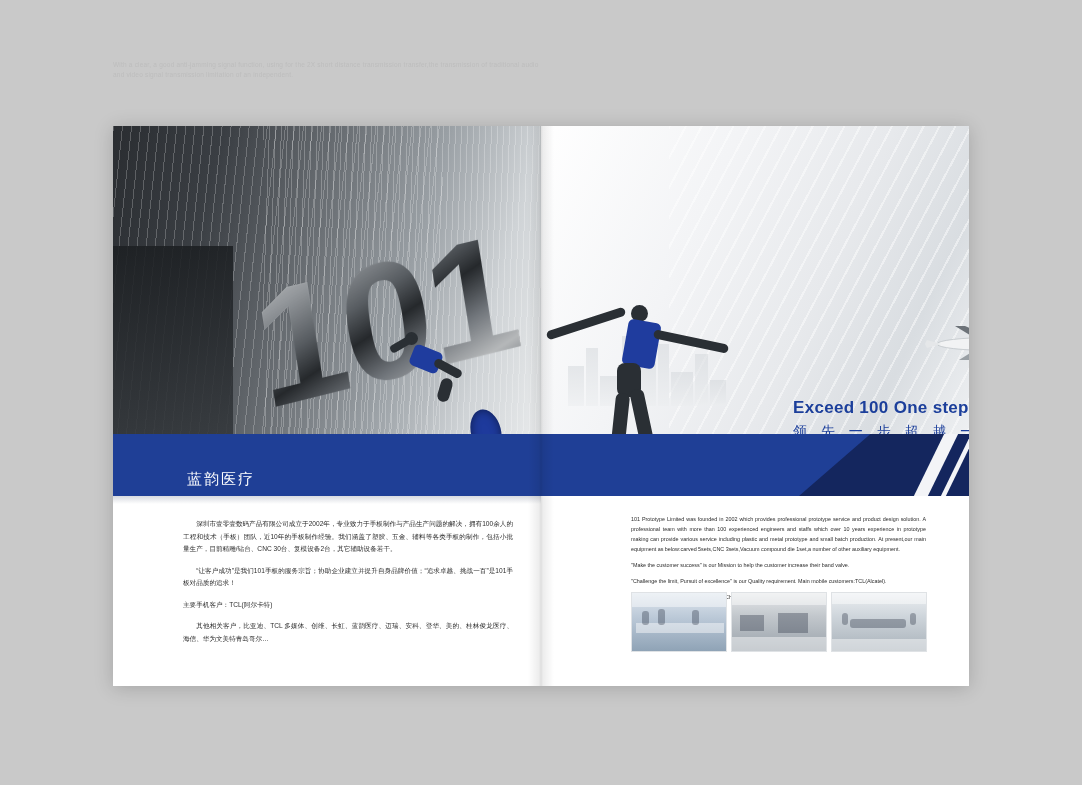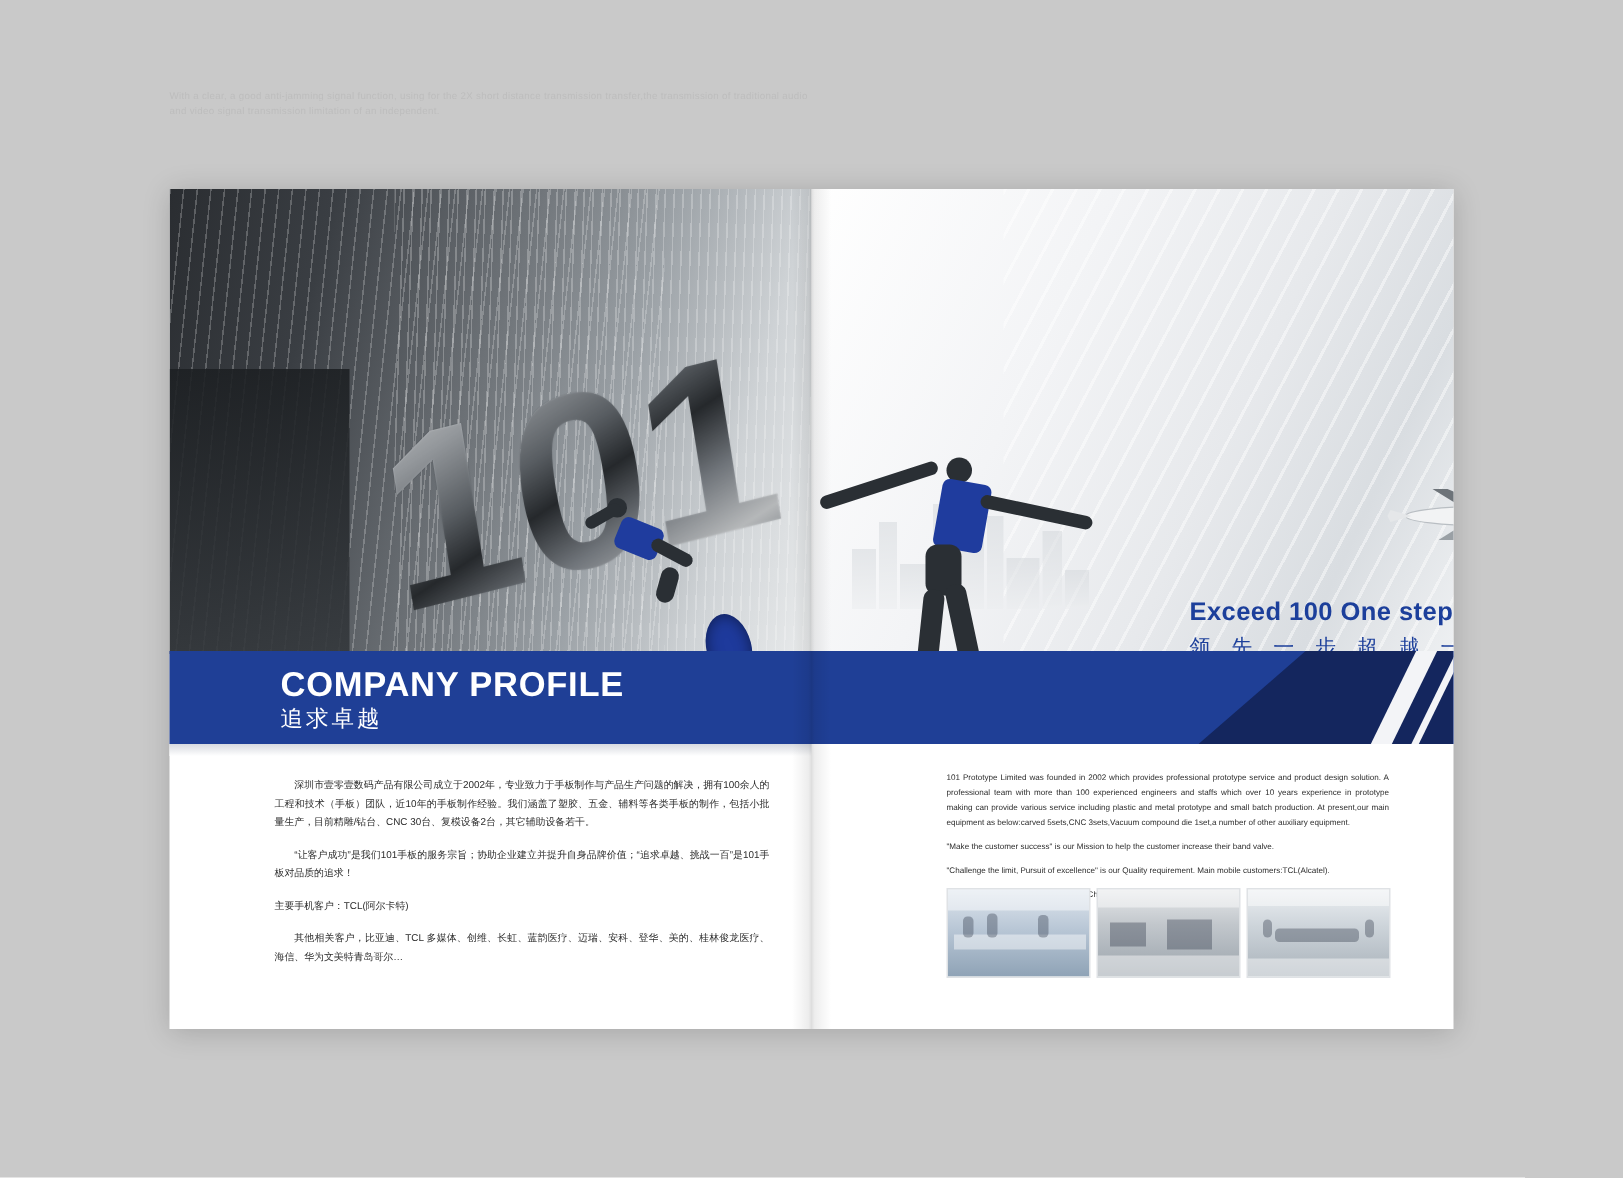--- a/index.html
+++ b/index.html
@@ -224,22 +224,21 @@
     <div class="headline">
       <div class="en">Exceed 100  One step ahead</div>
       <div class="cn">领 先 一 步    超 越 一 百</div>
     </div>
   </div>
 
   <div class="band">
     <div class="dark-tri"></div>
     <div class="white-slash"></div>
     <div class="white-slash2"></div>
-    <div class="band-title">COMPANY PROFILE</div>
-    <div class="band-sub">追求卓越</div>
+    <div class="band-sub">蓝韵医疗</div>
   </div>
   <div class="band-shadow"></div>
 
   <div class="cn-col">
     <p>深圳市壹零壹数码产品有限公司成立于2002年，专业致力于手板制作与产品生产问题的解决，拥有100余人的工程和技术（手板）团队，近10年的手板制作经验。我们涵盖了塑胶、五金、辅料等各类手板的制作，包括小批量生产，目前精雕/钻台、CNC 30台、复模设备2台，其它辅助设备若干。</p>
     <p>“让客户成功”是我们101手板的服务宗旨；协助企业建立并提升自身品牌价值；“追求卓越、挑战一百”是101手板对品质的追求！</p>
     <p class="noindent">主要手机客户：TCL(阿尔卡特)</p>
     <p>其他相关客户，比亚迪、TCL 多媒体、创维、长虹、蓝韵医疗、迈瑞、安科、登华、美的、桂林俊龙医疗、海信、华为文美特青岛哥尔…</p>
   </div>
 

